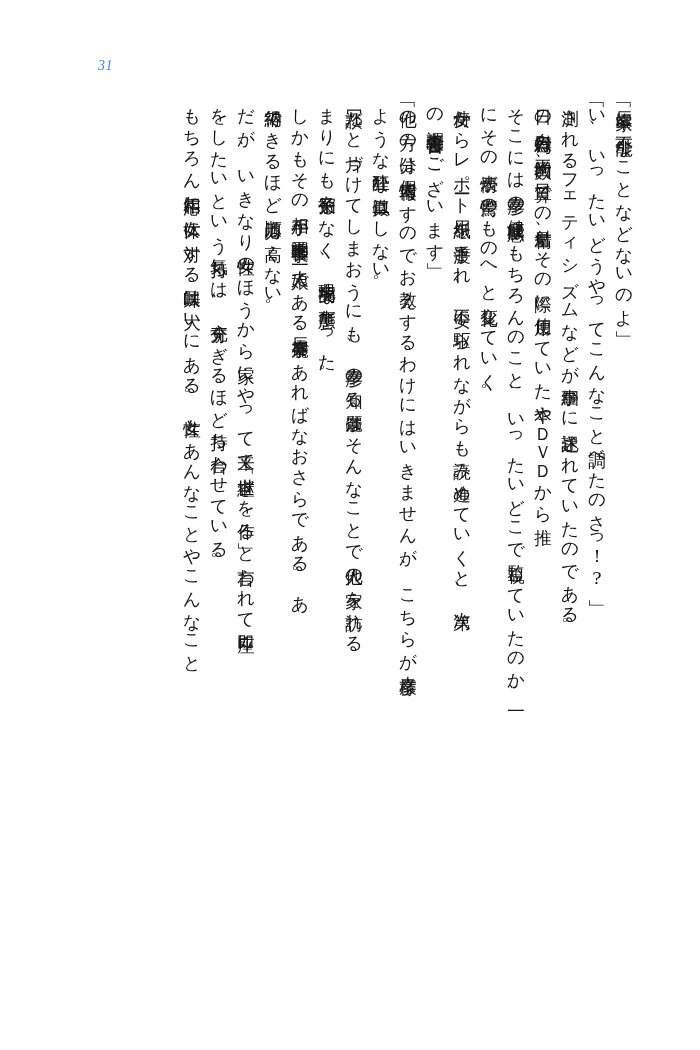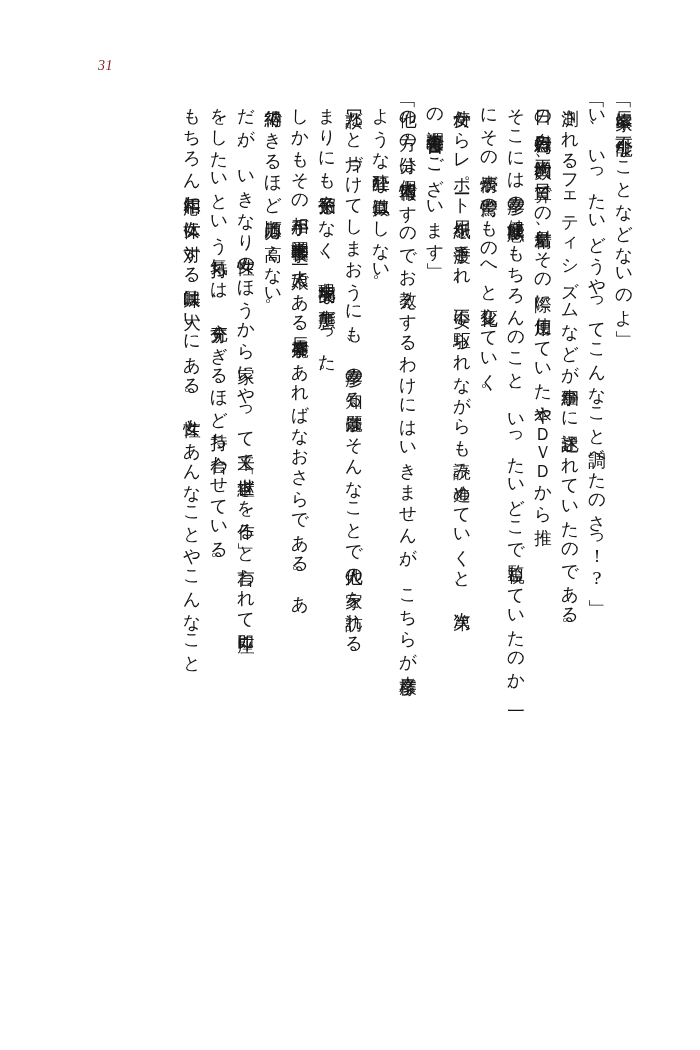--- a/index.html
+++ b/index.html
@@ -24,21 +24,21 @@
   }
 
   
   #page-number {
     position: absolute;
     top: 58px;
     left: 98px;
     font-size: 14px;
     font-style: italic;
     font-family: "Liberation Serif", "DejaVu Serif", serif;
-    color: #7f1d1d;
+    color: #3b82f6;
     letter-spacing: 0.5px;
     text-align: right;
   }
 
   
   #text-block {
     position: absolute;
     top: 96px;
     right: 68px;
     height: 800px;

